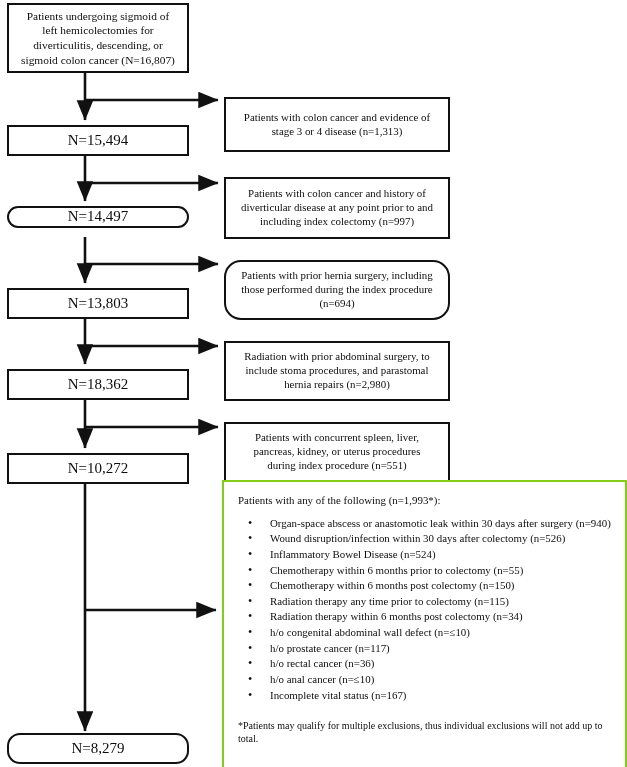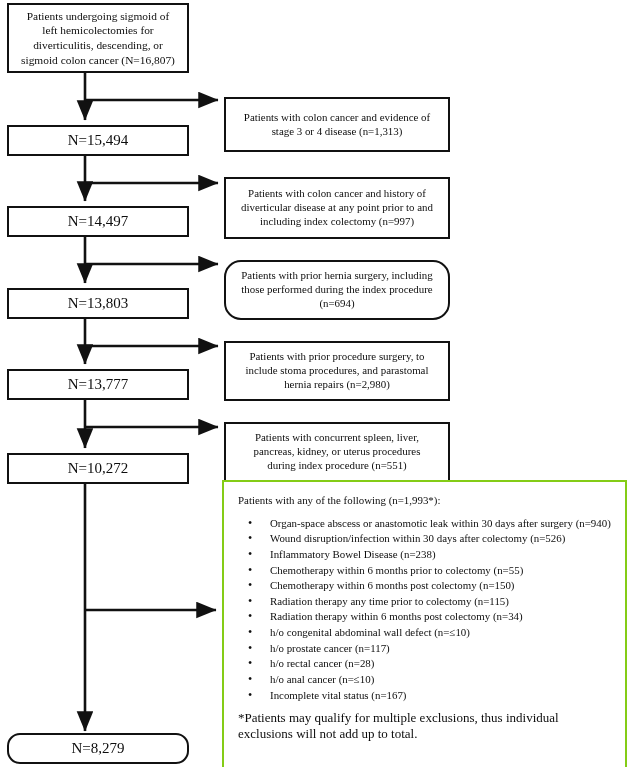--- a/index.html
+++ b/index.html
@@ -40,21 +40,21 @@
   #bigbox .lead{margin:0 0 9px 2px;}
   #bigbox ul{list-style:none;margin:0;padding:0;}
   #bigbox li{
     position:relative;padding-left:34px;margin-bottom:2.0px;
     white-space:nowrap;
   }
   #bigbox li:before{
     content:"\2022";position:absolute;left:12px;top:-1px;font-size:12px;
   }
   #bigbox .foot{
-    margin-top:8px;margin-left:2px;font-size:13px;
+    margin-top:18px;margin-left:2px;font-size:10px;
   }
 
   
   svg#lines{position:absolute;left:0;top:0;width:627px;height:767px;pointer-events:none;}
 </style>
 </head>
 <body>
 
 <div id="flow">
 
@@ -92,30 +92,30 @@
       <div>left hemicolectomies for</div>
       <div>diverticulitis, descending, or</div>
       <div>sigmoid colon cancer (N=16,807)</div>
     </div>
   </div>
 
   <div class="box lbox" style="top:125px;height:31px;">
     <div class="inner">N=15,494</div>
   </div>
 
-  <div class="box lbox" style="top:206px;height:31px;">
+  <div class="box lbox" style="top:206px;height:22px;border-radius:11px;">
     <div class="inner">N=14,497</div>
   </div>
 
   <div class="box lbox" style="top:288px;height:31px;">
     <div class="inner">N=13,803</div>
   </div>
 
   <div class="box lbox" style="top:369px;height:31px;">
-    <div class="inner">N=13,777</div>
+    <div class="inner">N=18,362</div>
   </div>
 
   <div class="box lbox" style="top:453px;height:31px;">
     <div class="inner">N=10,272</div>
   </div>
 
   <div class="box lbox" style="top:733px;height:31px;border-radius:13px;">
     <div class="inner">N=8,279</div>
   </div>
 
@@ -137,46 +137,46 @@
   <div class="box rbox" style="top:236px;height:60px;border-radius:17px;">
     <div class="inner">
       <div>Patients with prior hernia surgery, including</div>
       <div>those performed during the index procedure</div>
       <div>(n=694)</div>
     </div>
   </div>
 
   <div class="box rbox" style="top:317px;height:60px;">
     <div class="inner">
-      <div>Patients with prior procedure surgery, to</div>
+      <div>Radiation with prior abdominal surgery, to</div>
       <div>include stoma procedures, and parastomal</div>
       <div>hernia repairs (n=2,980)</div>
     </div>
   </div>
 
   <div class="box rbox" style="top:398px;height:60px;">
     <div class="inner">
       <div>Patients with concurrent spleen, liver,</div>
       <div>pancreas, kidney, or uterus procedures</div>
       <div>during index procedure (n=551)</div>
     </div>
   </div>
 
   <div id="bigbox">
     <p class="lead">Patients with any of the following (n=1,993*):</p>
     <ul>
       <li>Organ-space abscess or anastomotic leak within 30 days after surgery (n=940)</li>
       <li>Wound disruption/infection within 30 days after colectomy (n=526)</li>
-      <li>Inflammatory Bowel Disease (n=238)</li>
+      <li>Inflammatory Bowel Disease (n=524)</li>
       <li>Chemotherapy within 6 months prior to colectomy (n=55)</li>
       <li>Chemotherapy within 6 months post colectomy (n=150)</li>
       <li>Radiation therapy any time prior to colectomy (n=115)</li>
       <li>Radiation therapy within 6 months post colectomy (n=34)</li>
       <li>h/o congenital abdominal wall defect (n=≤10)</li>
       <li>h/o prostate cancer (n=117)</li>
-      <li>h/o rectal cancer (n=28)</li>
+      <li>h/o rectal cancer (n=36)</li>
       <li>h/o anal cancer (n=≤10)</li>
       <li>Incomplete vital status (n=167)</li>
     </ul>
     <div class="foot">*Patients may qualify for multiple exclusions, thus individual exclusions will not add up to total.</div>
   </div>
 
 </div>
 
 </body></html>

